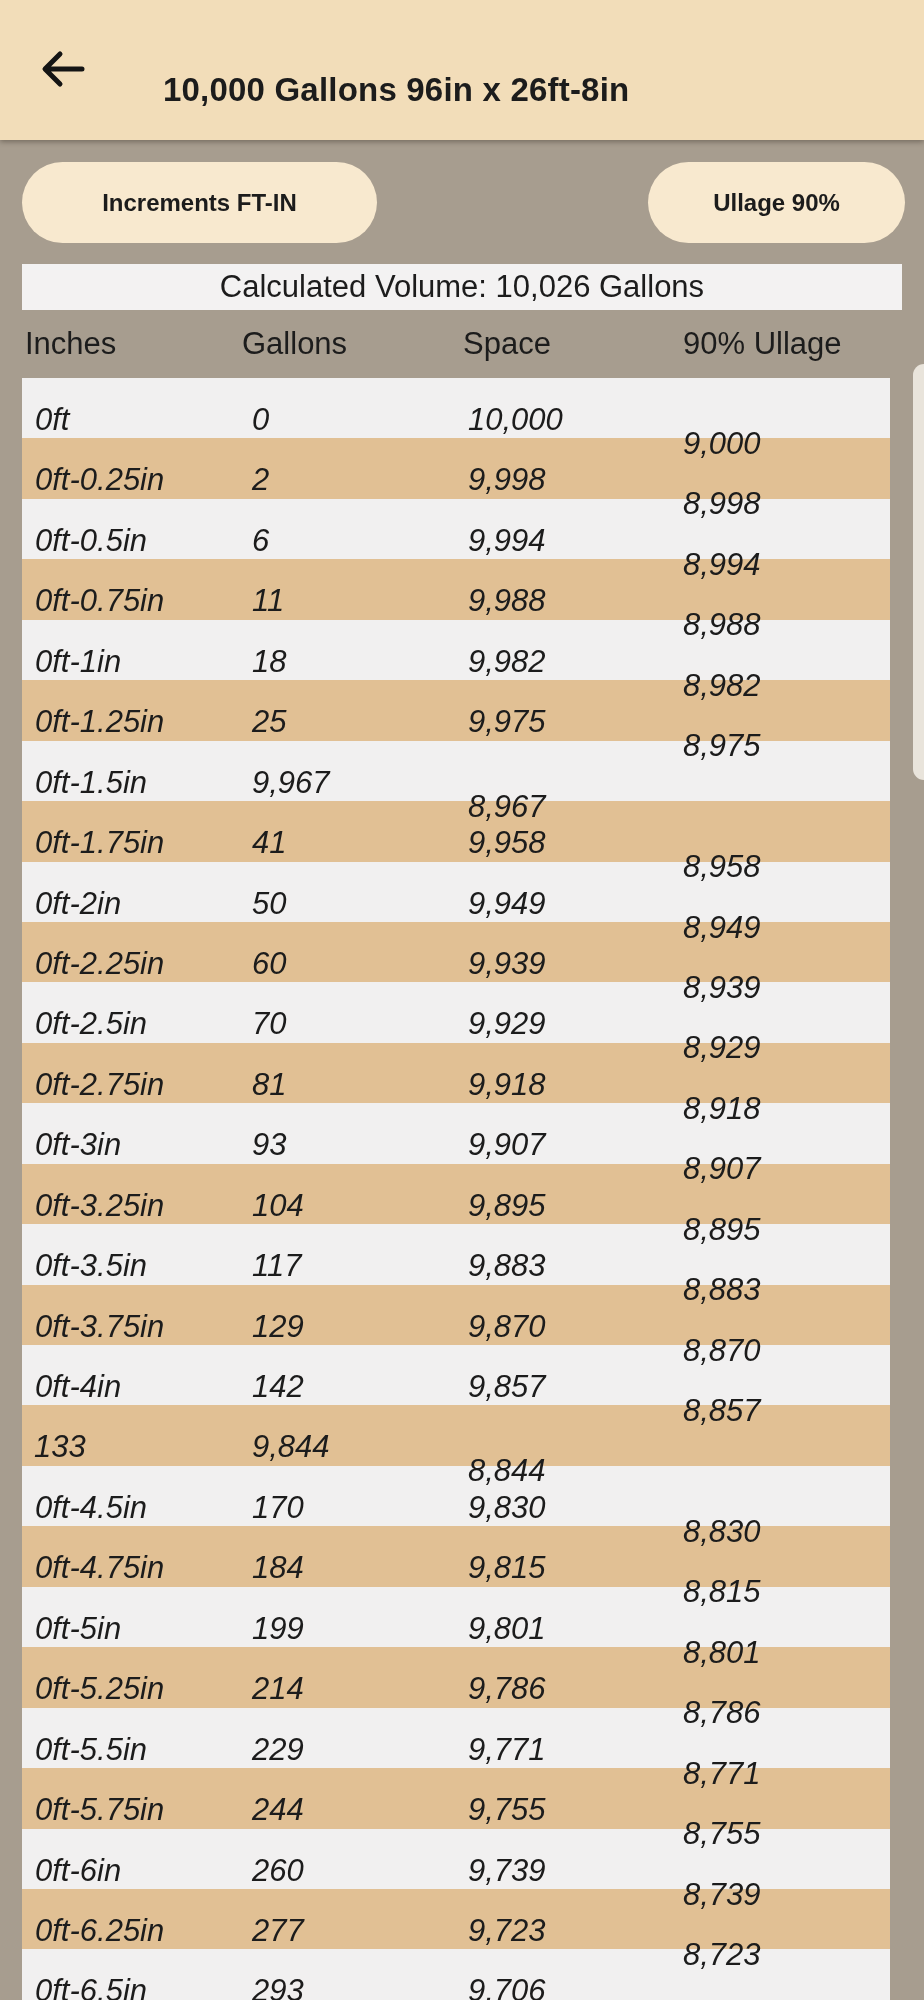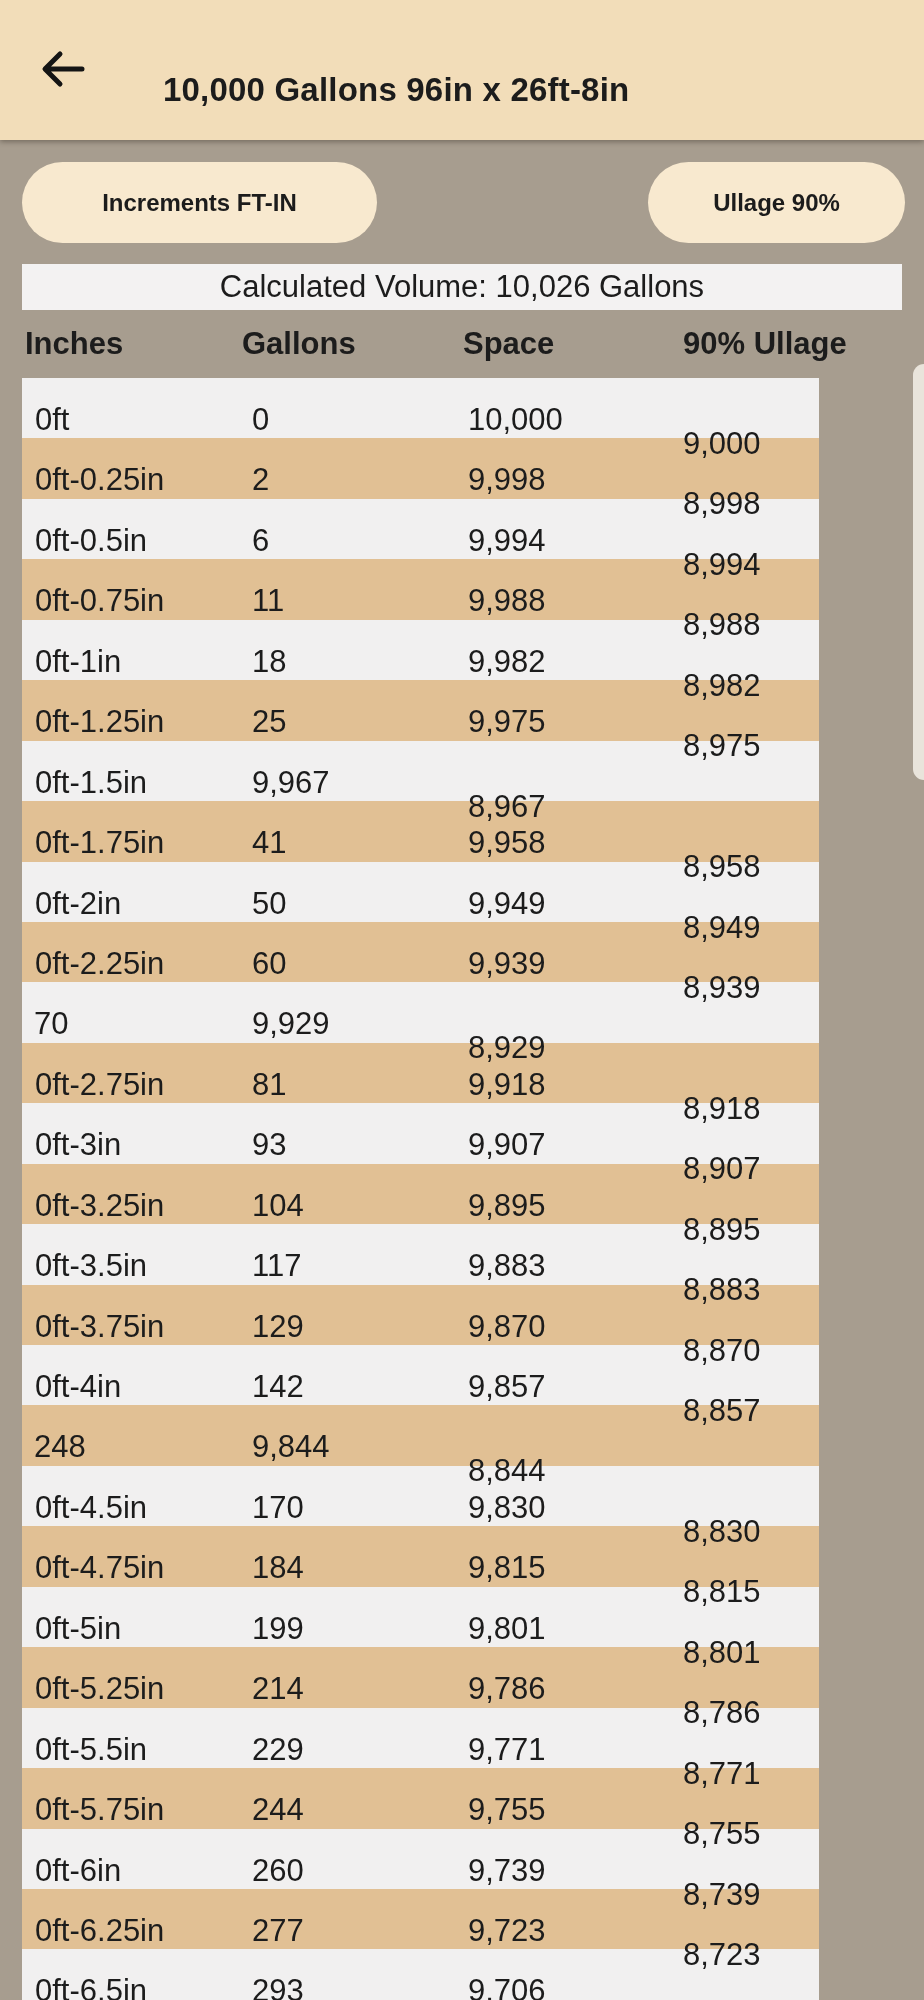--- a/index.html
+++ b/index.html
@@ -50,31 +50,32 @@
     background:var(--strip-bg,#f3f2f2);
     display:flex; align-items:center; justify-content:center;
     font-size:31px; font-weight:400;
   }
 
   
   .col-headers {
     position:absolute; left:22px; top:310px; width:880px; height:68px;
     display:grid; grid-template-columns:218px 216px 215px 1fr;
     align-items:center;
-    font-size:31px; font-weight:700;
+    font-size:31px; font-weight:400;
   }
   .col-headers .h1 { padding-left:3px; }
   .col-headers .h2 { padding-left:2px; }
   .col-headers .h3 { padding-left:7px; }
   .col-headers .h4 { padding-left:12px; }
 
   
   .rows {
-    position:absolute; left:22px; top:378px; width:797px; height:1622px;
+    position:absolute; left:22px; top:378px; width:868px; height:1622px;
     overflow:hidden;
+    font-style:italic;
   }
   .row {
     height:60.45px;
     display:grid; grid-template-columns:218px 216px 215px 1fr;
     align-items:center;
     font-size:31px; font-weight:400;
   }
   .row.light { background:var(--row-light,#f1f0f0); }
   .row.tan   { background:var(--row-tan,#e1c094); }
   .row .c1 { padding-left:13px; }
@@ -172,20 +173,21 @@
       <div class="c3">9,949</div>
       <div class="c4">8,949</div>
     </div>
       <div class="row tan">
       <div class="c1">0ft-2.25in</div>
       <div class="c2">60</div>
       <div class="c3">9,939</div>
       <div class="c4">8,939</div>
     </div>
       <div class="row light">
+      <div class="c1">0ft-2.5in</div>
       <div class="c2">70</div>
       <div class="c3">9,929</div>
       <div class="c4">8,929</div>
     </div>
       <div class="row tan">
       <div class="c1">0ft-2.75in</div>
       <div class="c2">81</div>
       <div class="c3">9,918</div>
       <div class="c4">8,918</div>
     </div>
@@ -213,21 +215,21 @@
       <div class="c3">9,870</div>
       <div class="c4">8,870</div>
     </div>
       <div class="row light">
       <div class="c1">0ft-4in</div>
       <div class="c2">142</div>
       <div class="c3">9,857</div>
       <div class="c4">8,857</div>
     </div>
       <div class="row tan">
-      <div class="c2">248</div>
+      <div class="c2">133</div>
       <div class="c3">9,844</div>
       <div class="c4">8,844</div>
     </div>
       <div class="row light">
       <div class="c1">0ft-4.5in</div>
       <div class="c2">170</div>
       <div class="c3">9,830</div>
       <div class="c4">8,830</div>
     </div>
       <div class="row tan">

